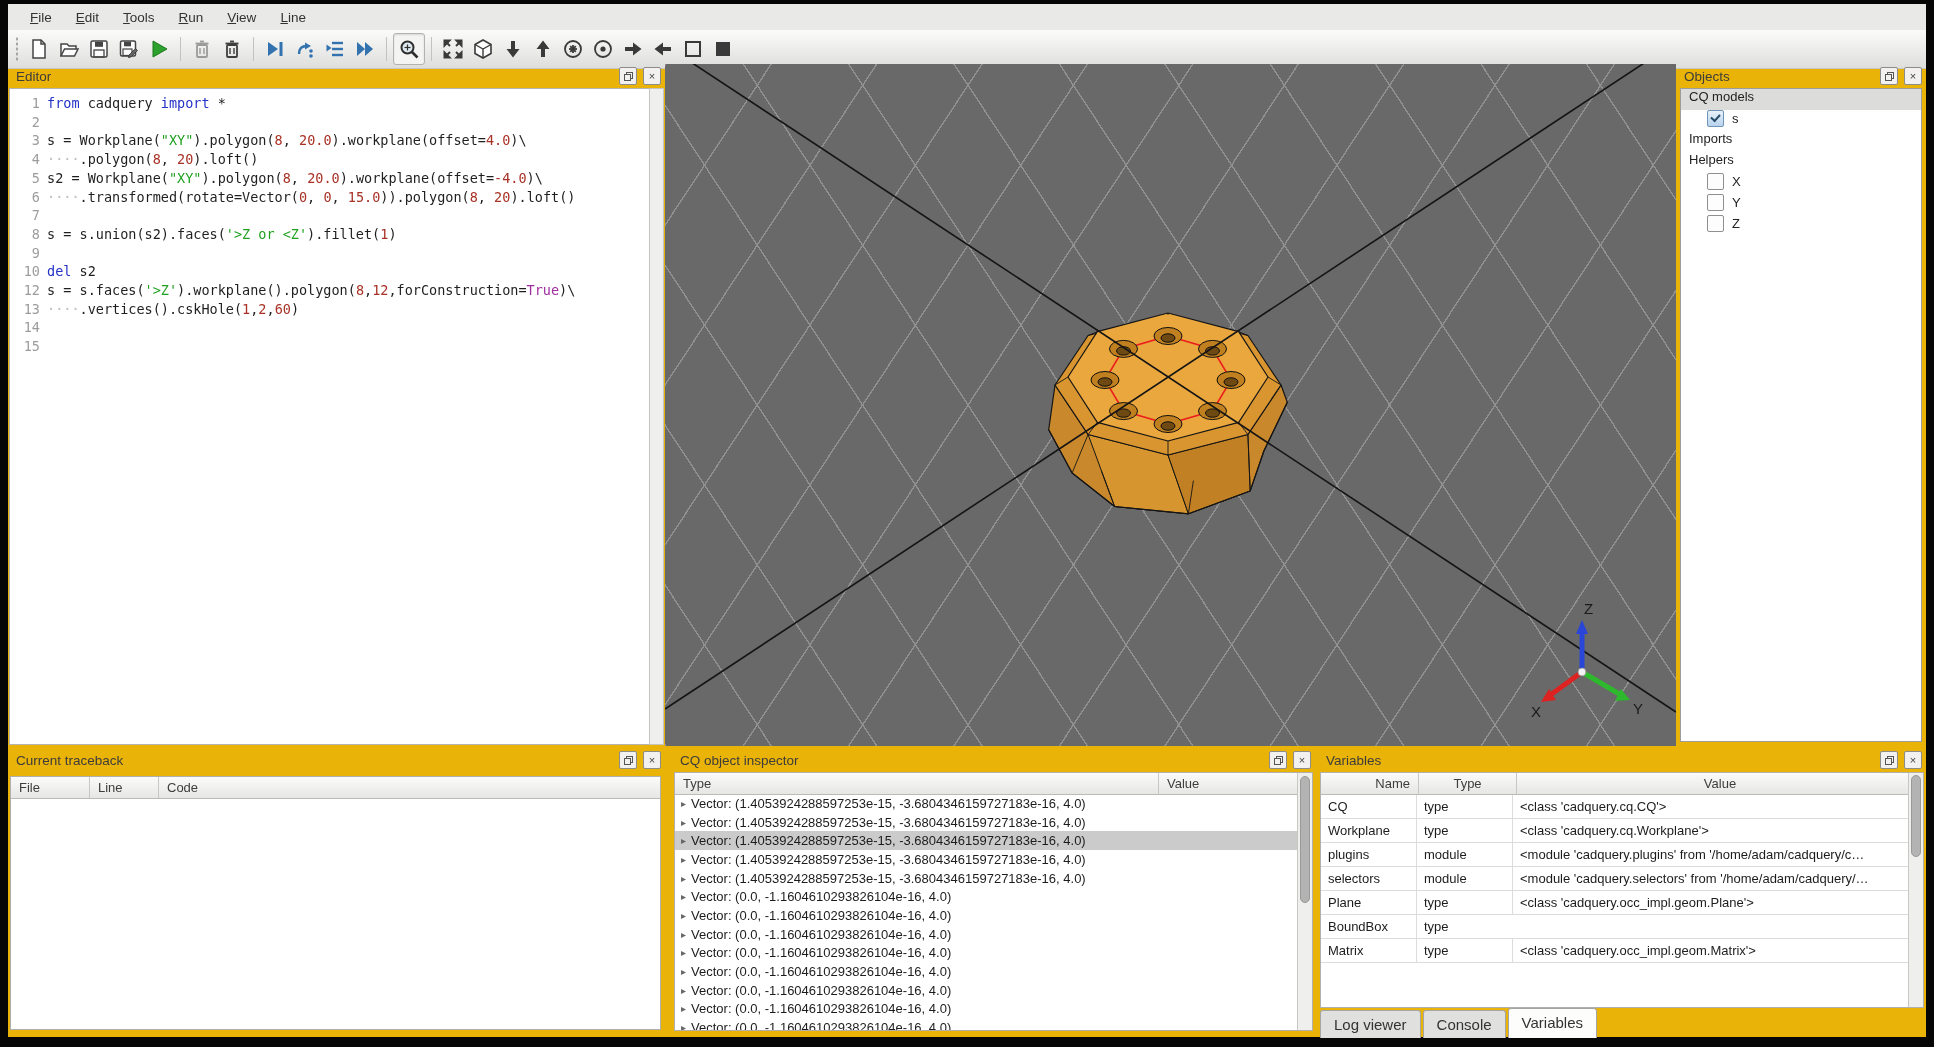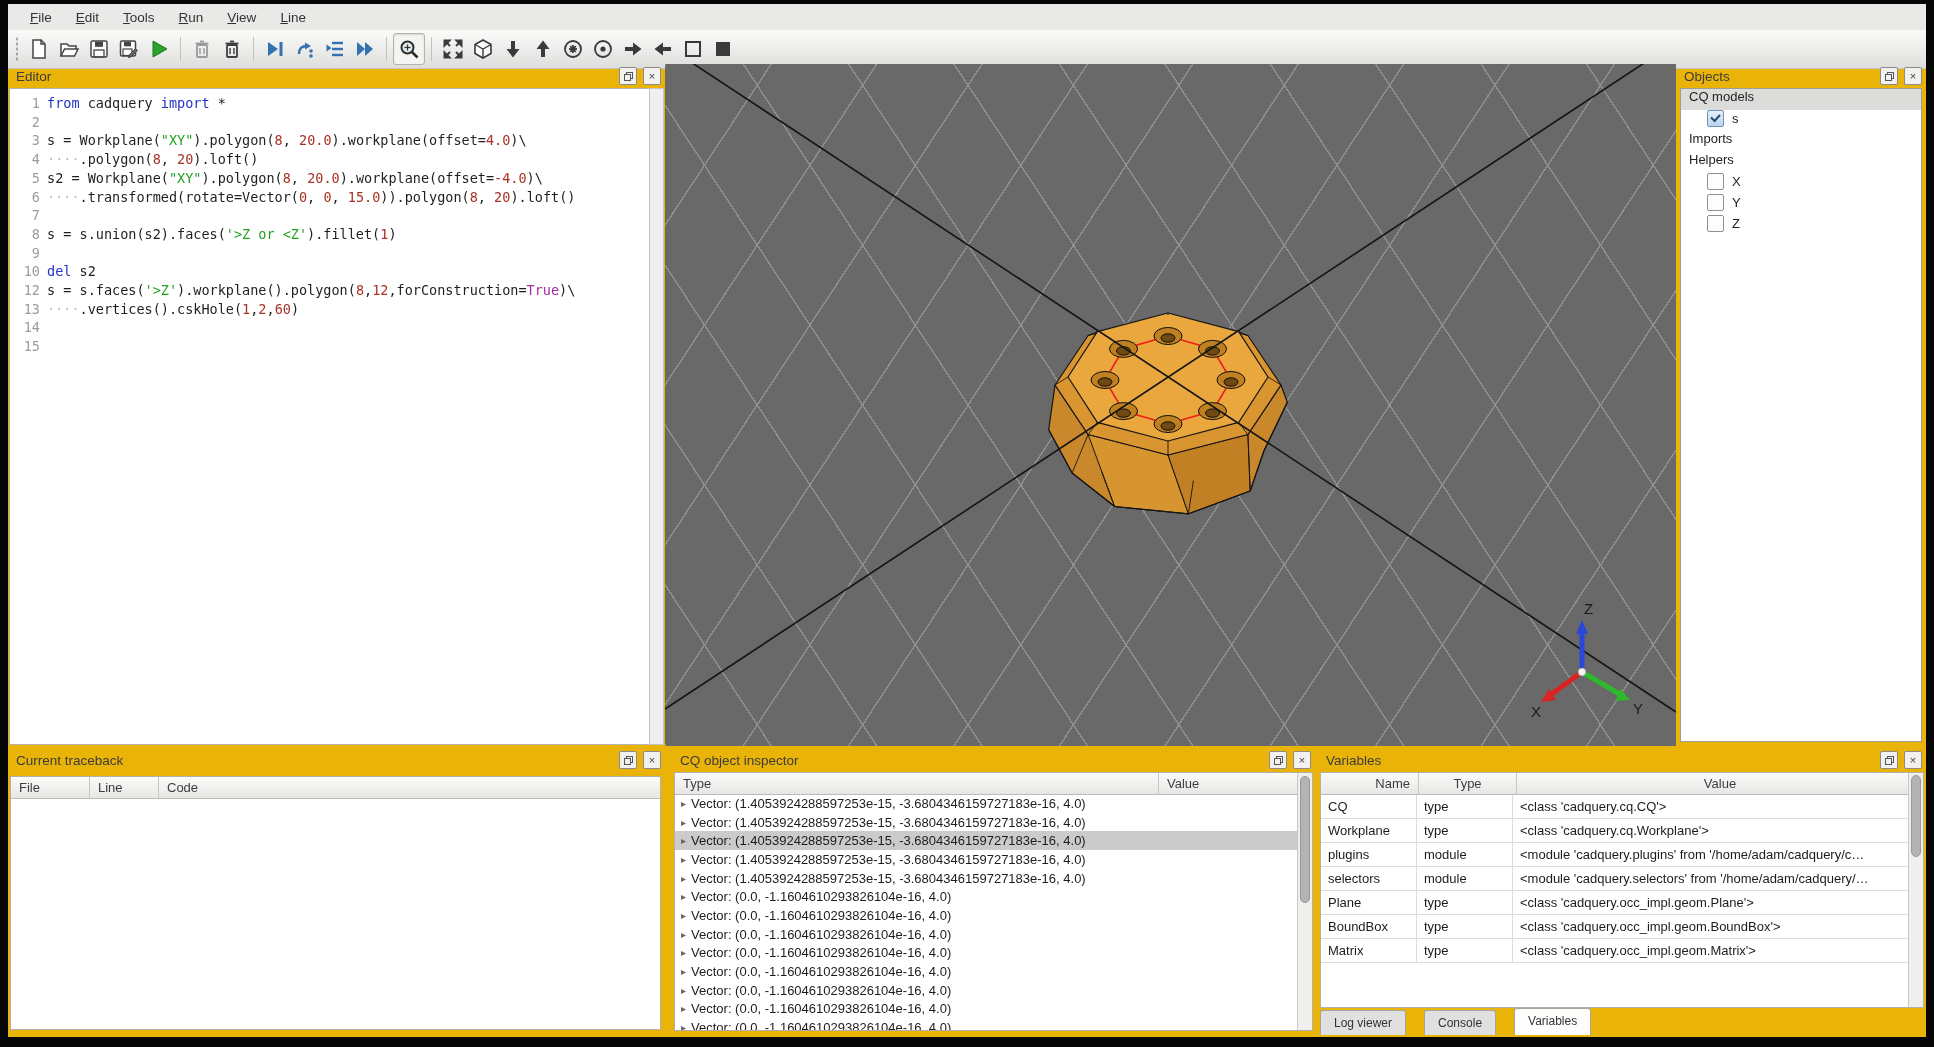--- a/index.html
+++ b/index.html
@@ -71,21 +71,21 @@
   .vscroll{position:absolute;top:0;bottom:0;right:0;width:14px;background:#efefee;border-left:1px solid #c9c7c3;}
   .vthumb{position:absolute;left:2px;right:2px;background:#b3b3b3;border:1px solid #9a9a9a;border-radius:5px;}
 
   
   .var-row{display:flex;height:23px;align-items:center;font-size:13px;color:#1c1c1c;border-bottom:1px solid #dcdcda;}
   .var-cell{padding:0 7px;overflow:hidden;white-space:nowrap;border-right:1px solid #dcdcda;height:100%;display:flex;align-items:center;}
   .var-cell:last-child{border-right:none;}
   .c-name{flex:0 0 81px;}
   .c-type{flex:0 0 81px;}
   .c-value{flex:1;}
-  #var-tabs{position:absolute;left:2px;top:260px;display:flex;align-items:flex-end;gap:18px;font-size:12px;}
+  #var-tabs{position:absolute;left:2px;top:260px;display:flex;align-items:flex-end;gap:2px;font-size:15px;}
   .tab{padding:5px 13px;background:#e0e0de;border:1px solid #a5a5a3;border-bottom:none;border-radius:3px 3px 0 0;color:#333;}
   .tab.active{background:#fdfdfc;padding-bottom:7px;}
 </style>
 </head>
 <body>
 
 <div id="stage">
 <div id="window">
 
   <div id="menubar">
@@ -566,21 +566,20 @@
               <div class="var-cell c-value">&lt;module 'cadquery.selectors' from '/home/adam/cadquery/…</div>
             </div>
         <div class="var-row">
               <div class="var-cell c-name">Plane</div>
               <div class="var-cell c-type">type</div>
               <div class="var-cell c-value">&lt;class 'cadquery.occ_impl.geom.Plane'&gt;</div>
             </div>
         <div class="var-row">
               <div class="var-cell c-name">BoundBox</div>
               <div class="var-cell c-type">type</div>
-              <div class="var-cell c-value">&lt;class 'cadquery.occ_impl.geom.BoundBox'&gt;</div>
             </div>
         <div class="var-row">
               <div class="var-cell c-name">Matrix</div>
               <div class="var-cell c-type">type</div>
               <div class="var-cell c-value">&lt;class 'cadquery.occ_impl.geom.Matrix'&gt;</div>
             </div>
       </div>
       <div class="vscroll">
             <div class="vthumb" style="top:2px;height:80px;"></div>
           </div>

